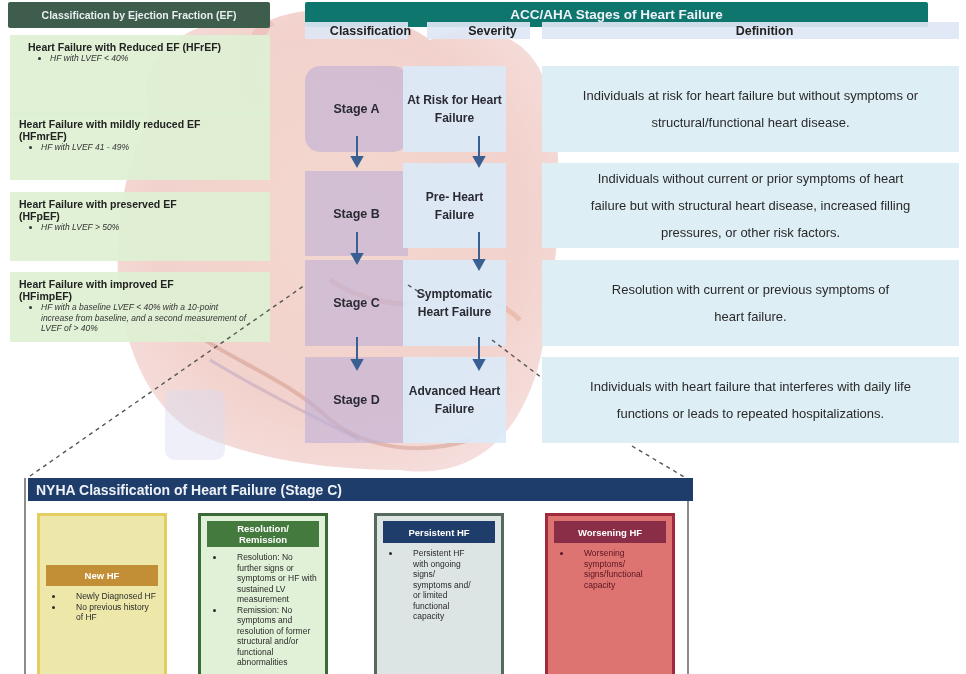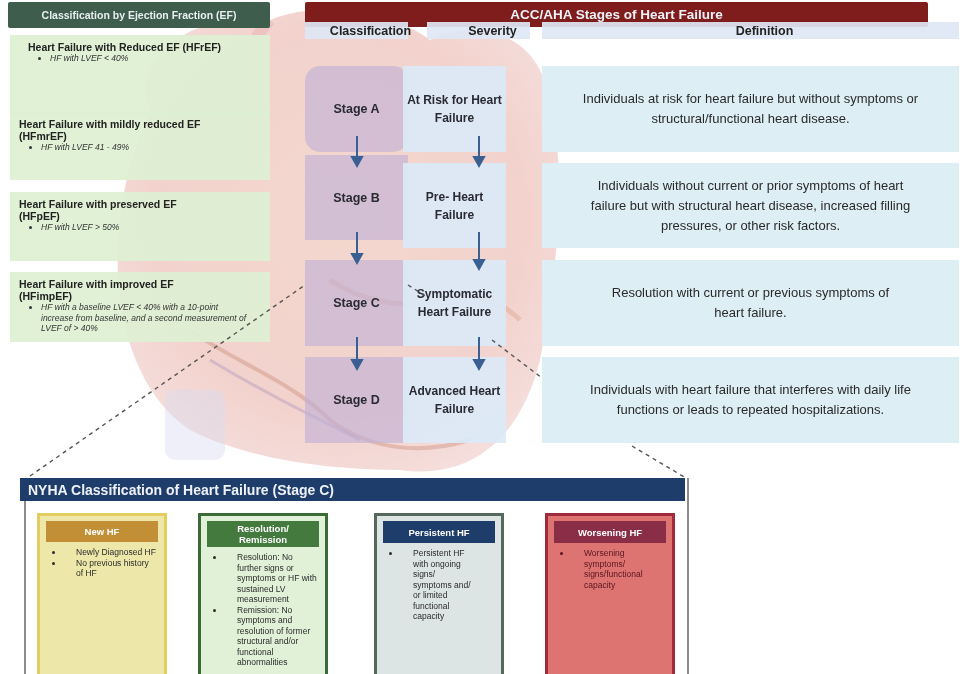--- a/index.html
+++ b/index.html
@@ -27,21 +27,21 @@
     padding:6px 8px 6px 18px; z-index:2;
   }
   .ef-box.b4 { padding-left:9px; }
   .ef-title { font-weight:bold; font-size:10.5px; line-height:12px; color:#222; }
   .ef-list { margin:0; padding-left:22px; font-size:8.5px; font-style:italic; line-height:10.5px; color:#333; }
   .ef-list li { list-style:disc; }
 
   
   .acc-header {
     left:305px; top:2px; width:623px; height:25px;
-    background:#7f1d1d; color:#eef2f8; font-weight:bold; font-size:13.5px;
+    background:#0f766e; color:#eef2f8; font-weight:bold; font-size:13.5px;
     display:flex; align-items:center; justify-content:center;
     border-radius:2px; z-index:2;
   }
   .col-head {
     top:22px; height:17px;
     background:rgba(221,231,244,0.92);
     font-weight:bold; font-size:12.5px; color:#222;
     display:flex; align-items:center; justify-content:center; z-index:2;padding-left:28px;
   }
   .stage-box {
@@ -54,49 +54,49 @@
     left:403px; width:103px;
     background:rgba(220,233,247,0.93);
     display:flex; align-items:center; justify-content:center; text-align:center;
     font-weight:bold; font-size:12px; line-height:18px; color:#2a2a33; z-index:2;
     padding:0 4px;
   }
   .def-box {
     left:542px; width:417px;
     background:#deeef5;
     display:flex; align-items:center; justify-content:center; text-align:center;
-    font-size:13px; line-height:20px; color:#2a2a2a; z-index:2;
+    font-size:13px; line-height:27px; color:#2a2a2a; z-index:2;
     padding:0 40px;
   }
   .arrow { z-index:3; }
 
   
   .nyha-panel {
     left:24px; top:478px; width:665px; height:200px;
     background:#ffffff; border:2px solid #8c8c8c; border-top:none; z-index:4;
   }
   .nyha-header {
-    left:20px; top:478px; width:665px; height:23px;
+    left:28px; top:478px; width:665px; height:23px;
     background:#1f3d6b; color:#eef2f8; font-weight:bold; font-size:14px;
     display:flex; align-items:center; padding-left:8px; z-index:5;
   }
   .nyha-card {
     top:513px; width:130px; height:170px; z-index:5;
     border:3px solid; padding:5px 6px;
   }
   .card-title {
     color:#fff; font-weight:bold; font-size:9.5px; text-align:center;
     display:flex; align-items:center; justify-content:center;
     line-height:11px; margin-bottom:5px;
   }
   .card-list { margin:0; padding-left:18px; font-size:8.5px; line-height:10.5px; color:#2b2b2b; }
   .card-list li { list-style:disc;padding-left:12px; }
 
   .c-new { left:37px; background:#ede8a9; border-color:#e4cd60; }
-  .c-new .card-title { background:#c28f36; height:21px; }
+  .c-new .card-title { background:#c28f36; height:21px;margin-top:44px; }
   .c-res { left:198px; background:#e1f1d8; border-color:#3c6a36; }
   .c-res .card-title { background:#447a3e; height:26px; }
   .c-per { left:374px; background:#dde4e4; border-color:#556a5d; }
   .c-per .card-title { background:#1f3d6b; height:22px; }
   .c-wor { left:545px; background:#dd7471; border-color:#a02b3c; }
   .c-wor .card-title { background:#8a2d46; height:22px; }
   .c-wor .card-list { color:#5a1520; }
 
   #dash-lines { position:absolute; left:0; top:0; width:966px; height:674px; z-index:3; pointer-events:none; }
 </style>
@@ -156,21 +156,21 @@
 <div class="abs acc-header">ACC/AHA Stages of Heart Failure</div>
 
 <div class="abs col-head" style="left:305px;width:103px;">Classification</div>
 <div class="abs col-head" style="left:427px;width:103px;">Severity</div>
 <div class="abs col-head" style="left:542px;width:417px;">Definition</div>
 
 <div class="abs stage-box" style="top:66px;height:86px;border-radius:15px;">Stage A</div>
 <div class="abs sev-box" style="top:66px;height:86px;">At Risk for Heart Failure</div>
 <div class="abs def-box" style="top:66px;height:86px;">Individuals at risk for heart failure but without symptoms or structural/functional heart disease.</div>
 
-<div class="abs stage-box" style="top:155px;height:85px;">Stage B</div>
+<div class="abs stage-box" style="top:171px;height:85px;">Stage B</div>
 <div class="abs sev-box" style="top:163px;height:85px;">Pre- Heart Failure</div>
 <div class="abs def-box" style="top:163px;height:85px;">Individuals without current or prior symptoms of heart failure but with structural heart disease, increased filling pressures, or other risk factors.</div>
 
 <div class="abs stage-box" style="top:260px;height:86px;">Stage C</div>
 <div class="abs sev-box" style="top:260px;height:86px;">Symptomatic Heart Failure</div>
 <div class="abs def-box" style="top:260px;height:86px;padding:0 55px;">Resolution with current or previous symptoms of heart failure.</div>
 
 <div class="abs stage-box" style="top:357px;height:86px;">Stage D</div>
 <div class="abs sev-box" style="top:357px;height:86px;">Advanced Heart Failure</div>
 <div class="abs def-box" style="top:357px;height:86px;">Individuals with heart failure that interferes with daily life functions or leads to repeated hospitalizations.</div>

